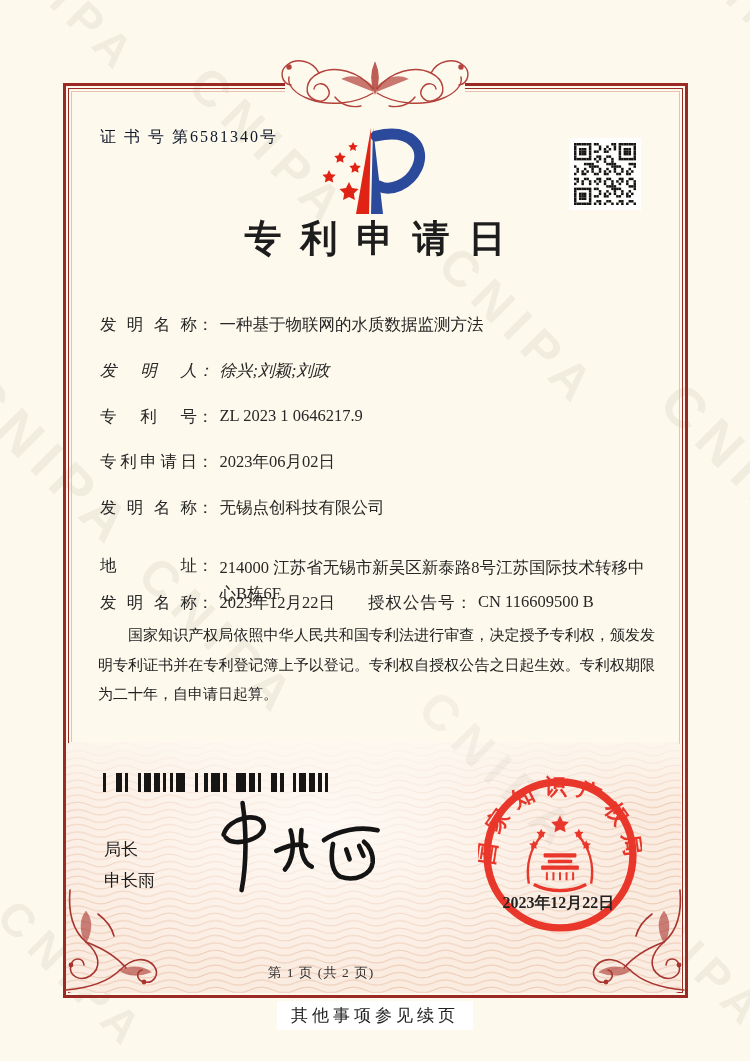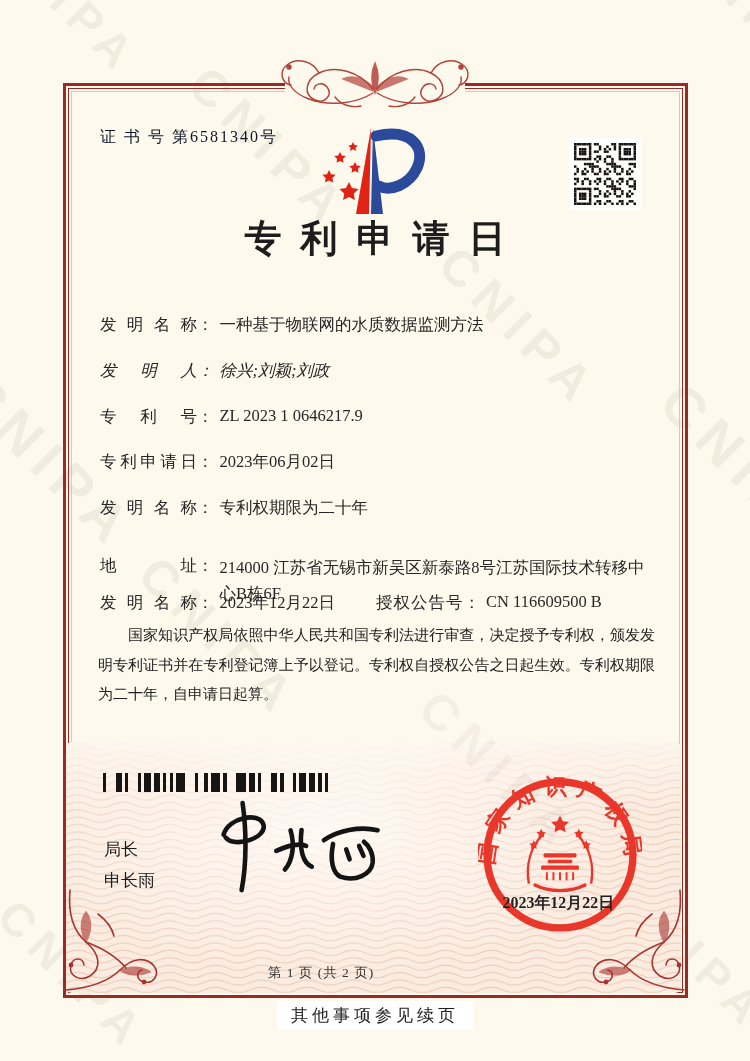--- a/index.html
+++ b/index.html
@@ -32,21 +32,21 @@
   .title{
     position:absolute;left:0;top:214px;width:750px;text-align:center;z-index:2;
     font-size:37px;font-weight:600;color:#1d1d1d;letter-spacing:19px;text-indent:19px;
   }
   .fields{position:absolute;left:100px;top:314px;width:556px;z-index:2;font-size:16.5px;color:#272727;}
   .frow{position:absolute;left:0;white-space:nowrap;}
   .flabel{display:inline-block;width:97px;text-align:justify;text-align-last:justify;vertical-align:top;}
   .fcolon{display:inline-block;vertical-align:top;}
   .fvalue{display:inline-block;margin-left:6px;vertical-align:top;}
   .fvalue.wrap{white-space:normal;width:430px;line-height:26px;}
-  .frow2b{position:absolute;left:276px;top:0;white-space:nowrap;}
+  .frow2b{position:absolute;left:268px;top:0;white-space:nowrap;}
   .frow2b .flabel{width:auto;letter-spacing:1px;}
   .paras{
     position:absolute;left:98px;top:621px;width:557px;z-index:2;
     font-size:15px;line-height:29.5px;color:#222;text-align:justify;
   }
   .paras p{margin:0;text-indent:2em;}
   
   .wavebox{position:absolute;left:66px;top:742px;width:615px;height:251px;z-index:1;border-radius:6px;overflow:hidden;}
   .waveglow{
     position:absolute;inset:0;
@@ -434,21 +434,21 @@
   <div class="frow" style="top:46px;font-style:italic;">
     <span class="flabel">发明人</span><span class="fcolon">：</span><span class="fvalue">徐兴;刘颖;刘政</span>
   </div>
   <div class="frow" style="top:92px;text-decoration:underline;">
     <span class="flabel">专利号</span><span class="fcolon">：</span><span class="fvalue">ZL 2023 1 0646217.9</span>
   </div>
   <div class="frow" style="top:137px;font-family:Liberation Serif, serif;">
     <span class="flabel">专利申请日</span><span class="fcolon">：</span><span class="fvalue">2023年06月02日</span>
   </div>
   <div class="frow" style="top:183px;">
-    <span class="flabel">发明名称</span><span class="fcolon">：</span><span class="fvalue">专利权期限为二十年</span>
+    <span class="flabel">发明名称</span><span class="fcolon">：</span><span class="fvalue">无锡点创科技有限公司</span>
   </div>
   <div class="frow" style="top:224px;margin-top:17px;">
     <span class="flabel">地址</span><span class="fcolon">：</span><span class="fvalue wrap">214000 江苏省无锡市新吴区新泰路8号江苏国际技术转移中心B栋6F</span>
   </div>
   <div class="frow" style="top:278px;">
     <span class="flabel">发明名称</span><span class="fcolon">：</span><span class="fvalue">2023年12月22日</span>
     <span class="frow2b">
       <span class="flabel">授权公告号</span><span class="fcolon">：</span><span class="fvalue">CN 116609500 B</span>
     </span>
   </div>

